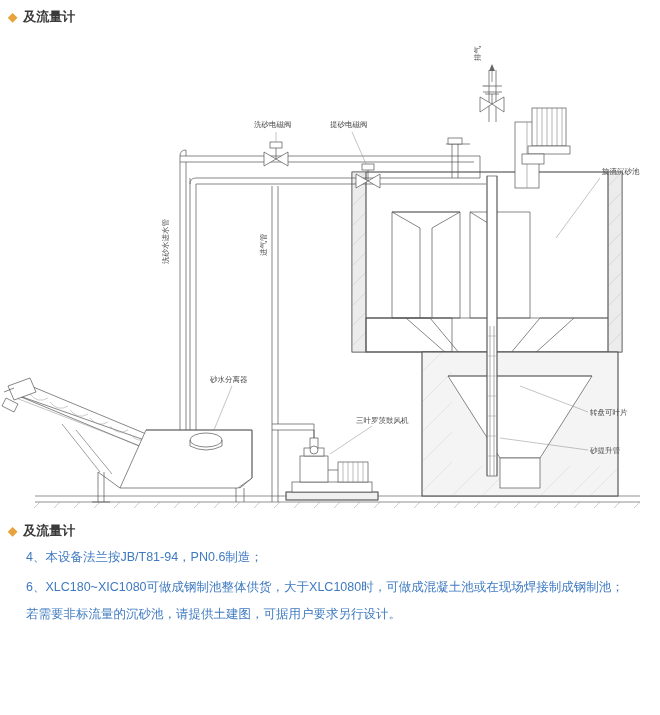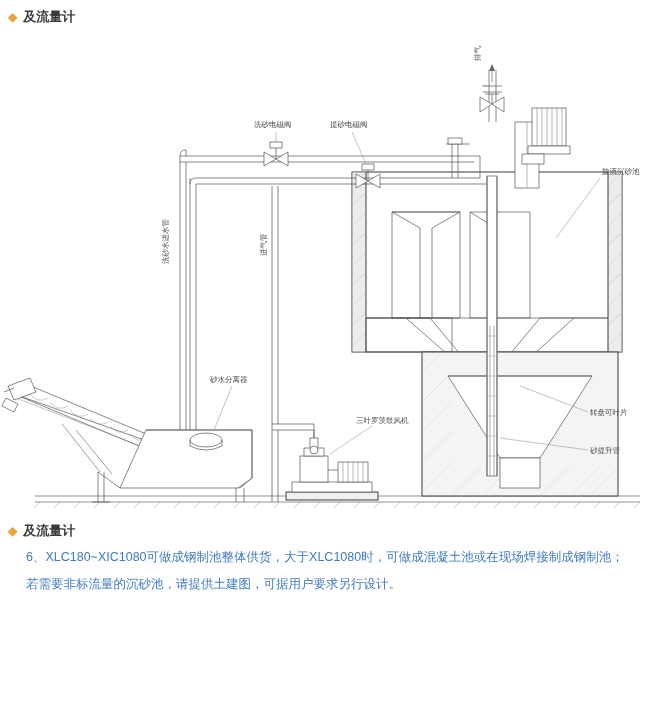--- a/index.html
+++ b/index.html
@@ -366,18 +366,21 @@
     </svg>
   </div>
 
   <div class="section-header" id="hdr-params">
     <span class="diamond">◆</span>
     <span>及流量计</span>
   </div>
 
   <div class="params">
     <div class="item">
+      <span>4、本设备法兰按JB/T81-94，PN0.6制造；</span>
+    </div>
+    <div class="item">
       <span>6、XLC180~XIC1080可做成钢制池整体供货，大于XLC1080时，可做成混凝土池或在现场焊接制成钢制池；</span>
       <span class="sub">若需要非标流量的沉砂池，请提供土建图，可据用户要求另行设计。</span>
     </div>
   </div>
 
 </div>
 
 </body></html>

